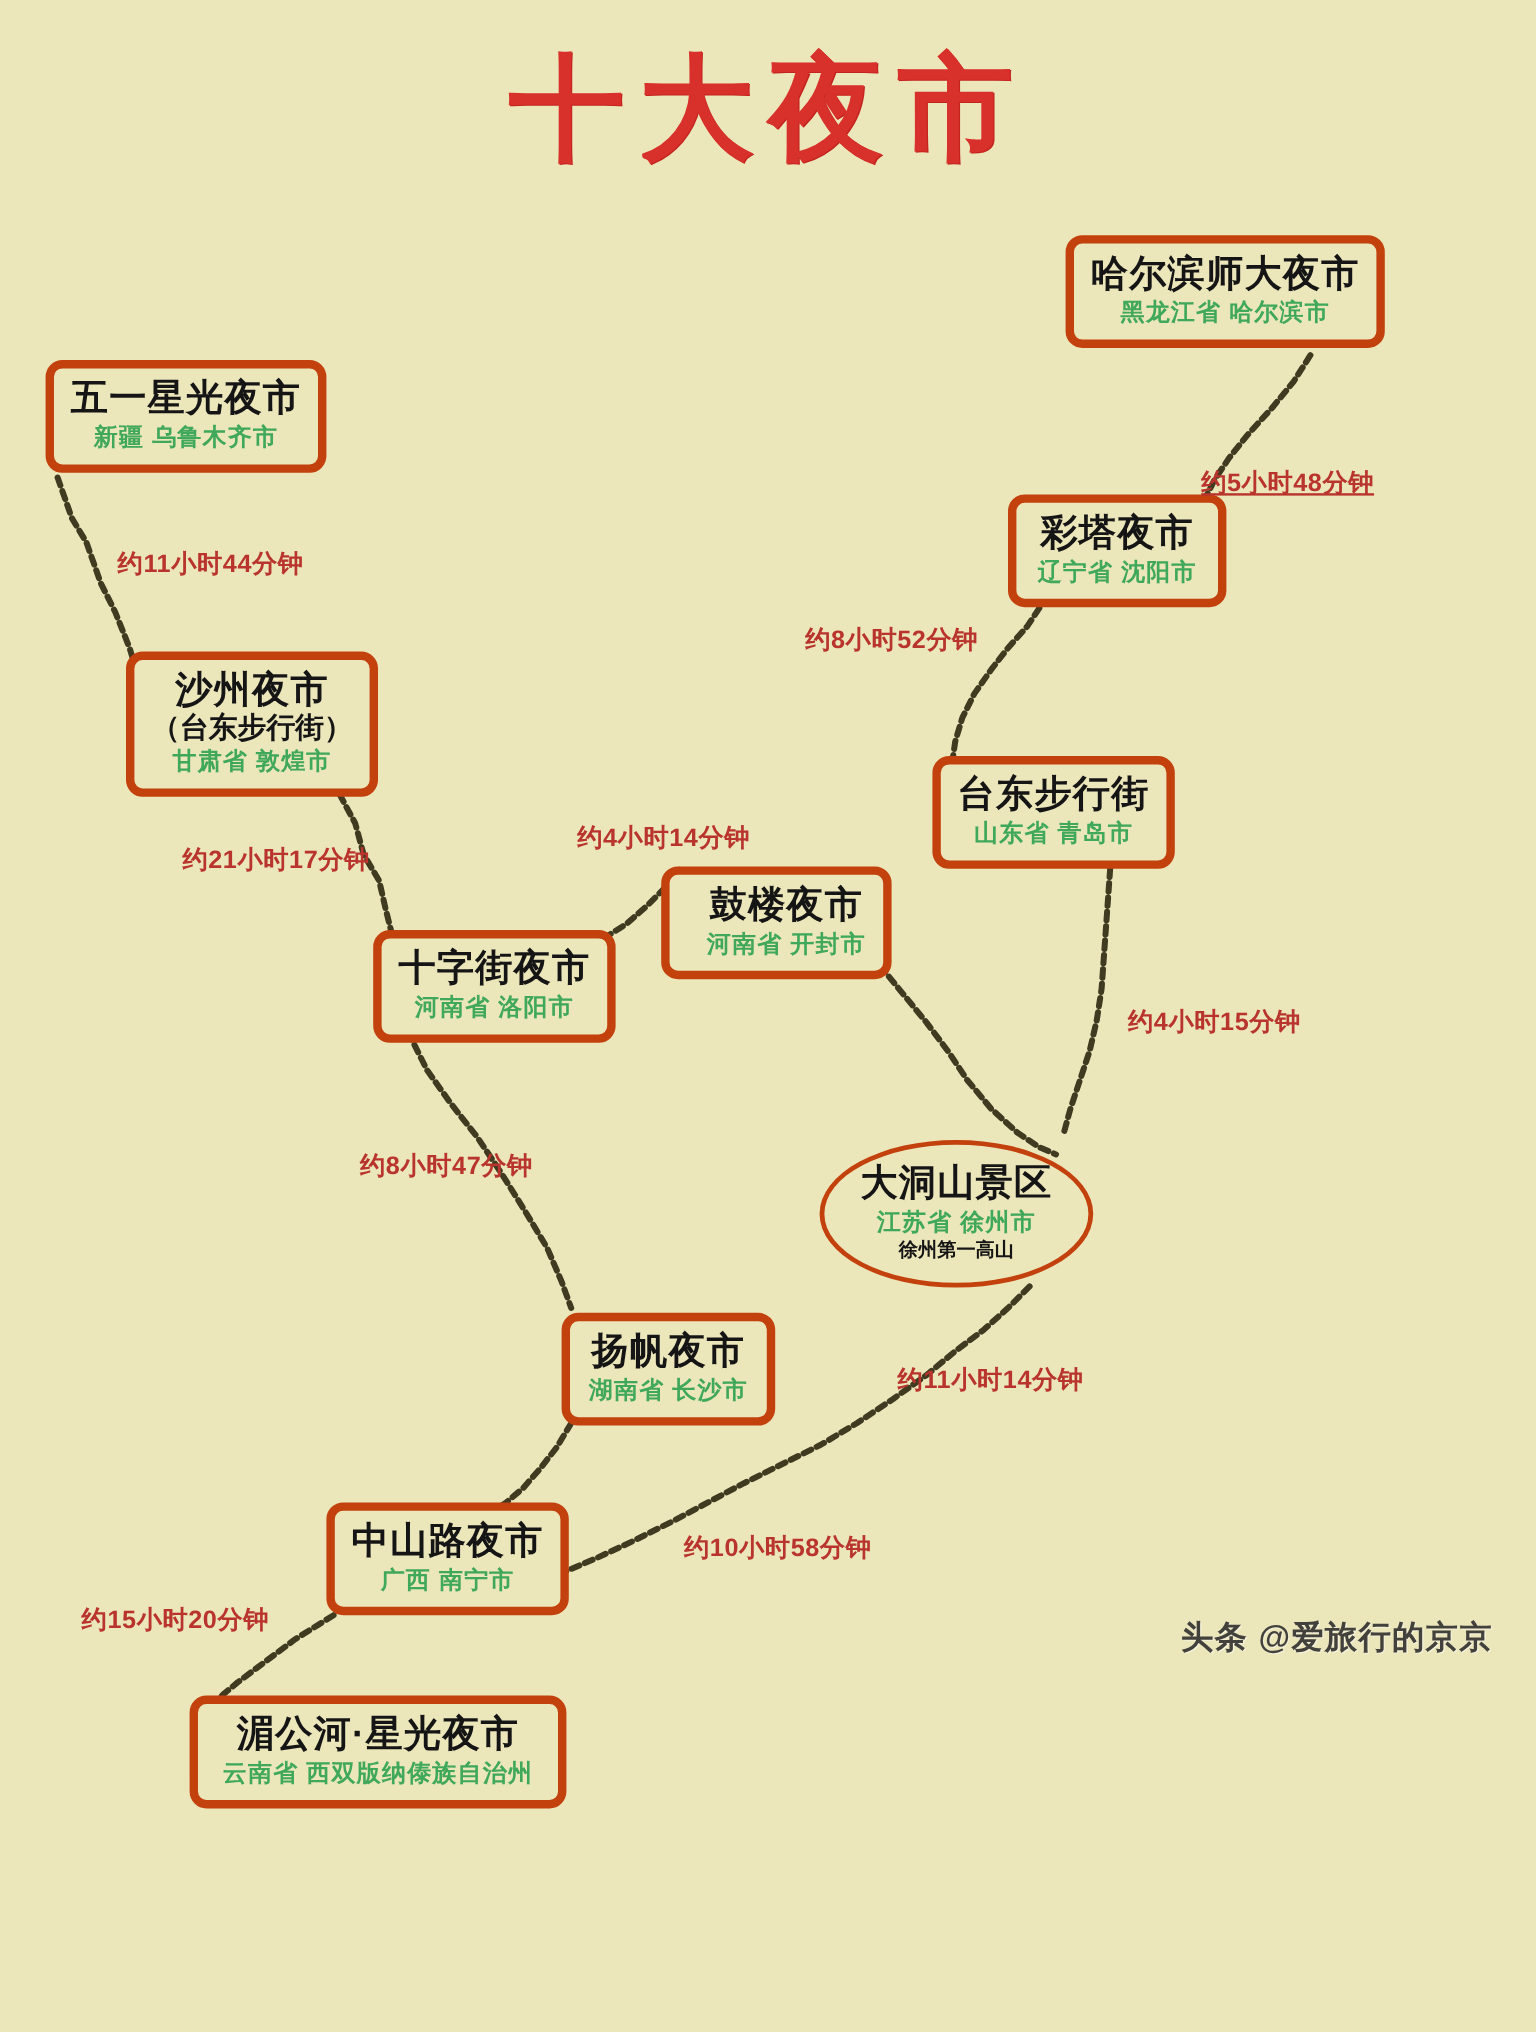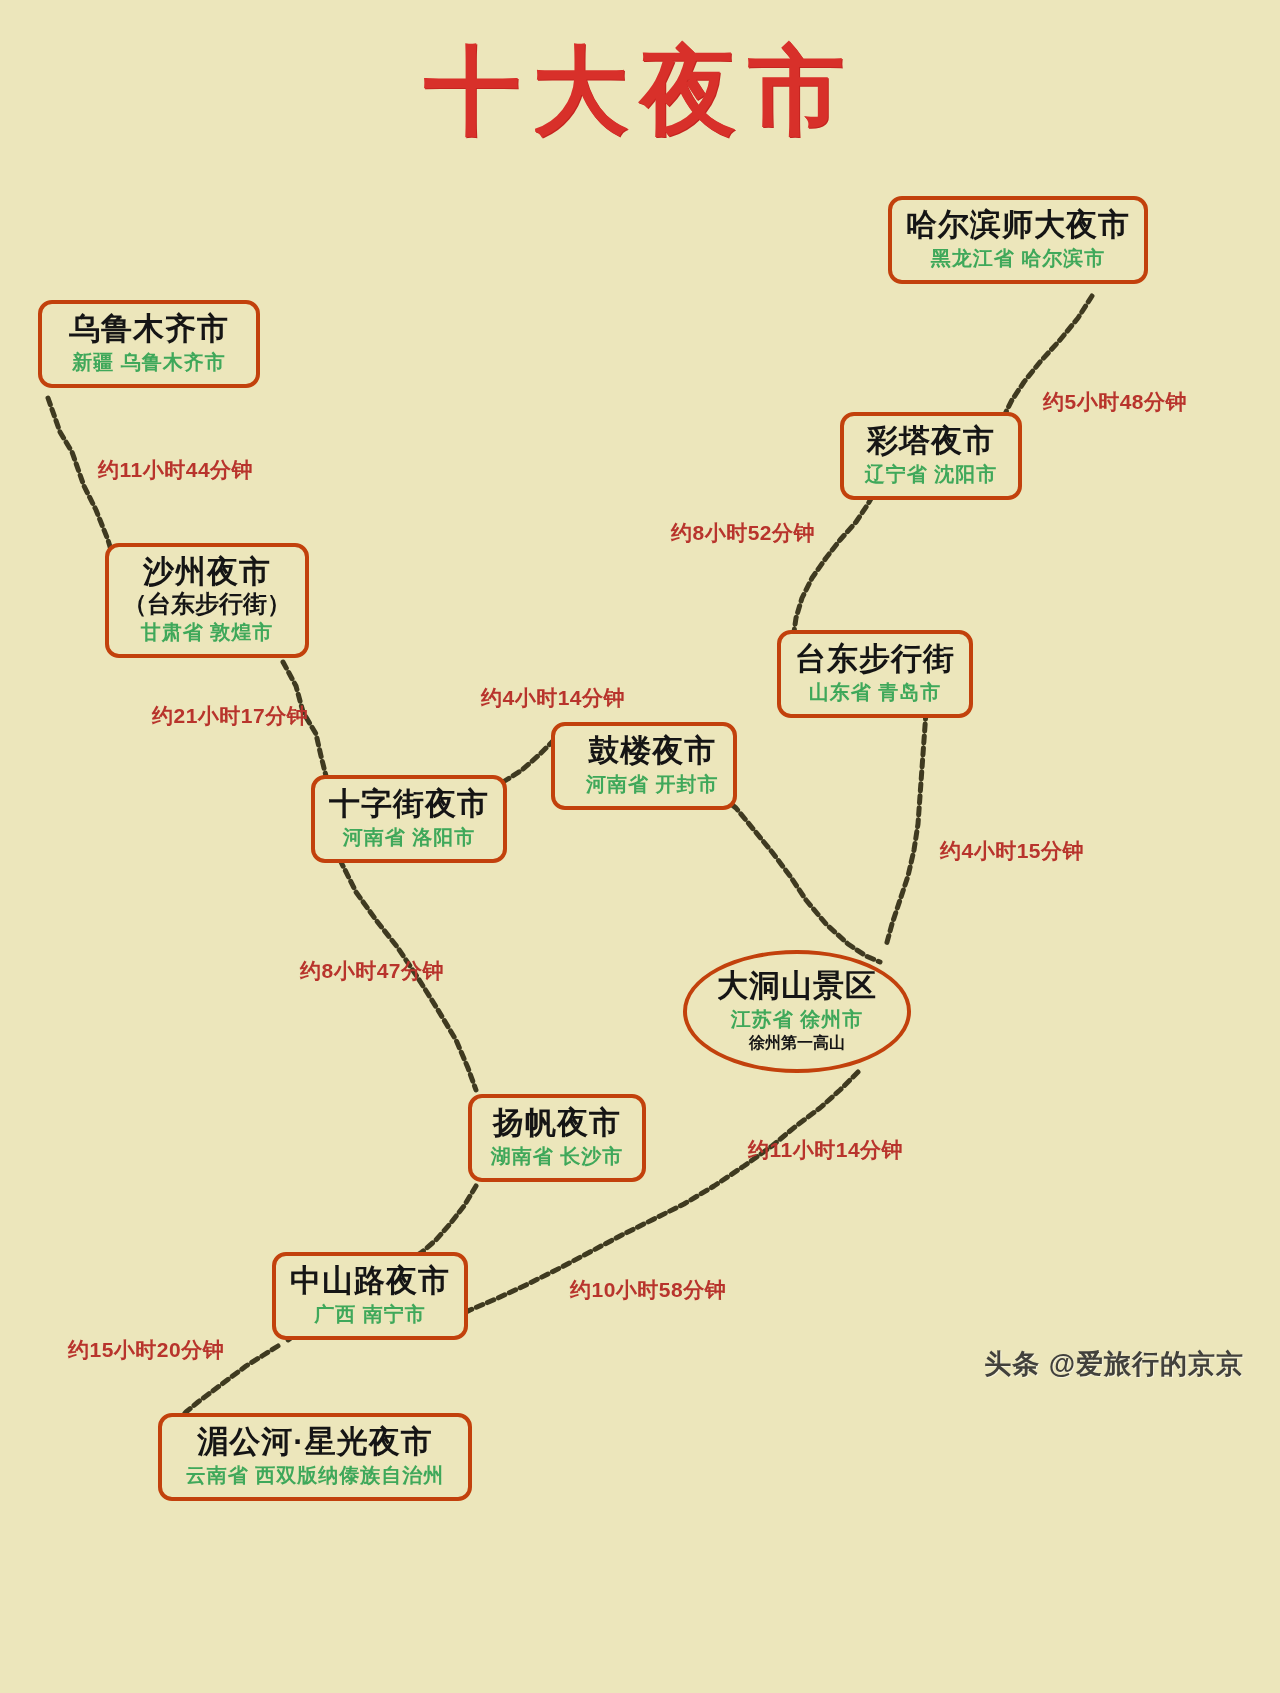--- a/index.html
+++ b/index.html
@@ -42,21 +42,21 @@
     top: 0;
     width: 1280px;
     height: 1693px;
     pointer-events: none;
   }
   
   .node {
     position: absolute;
     box-sizing: border-box;
     background: #ece6bb;
-    border: 4px solid #c2410c;
+    border: 7px solid #c2410c;
     border-radius: 14px;
     padding: 7px 14px 9px 14px;
     text-align: center;
     white-space: nowrap;
   }
   .node.ellipse {
     border-radius: 50%;
     border-width: 4px;
     padding: 14px 30px 16px 30px;
   }
@@ -149,21 +149,21 @@
       <path d="M 278,1346 L 262,1356 L 246,1366 L 230,1378 L 214,1390 L 198,1402 L 186,1412 L 178,1420"></path>
     </g>
   </svg>
 
   <div class="node" style="left:888px; top:196px; min-width:246px;">
     <span class="n-title">哈尔滨师大夜市</span>
     <span class="n-sub">黑龙江省  哈尔滨市</span>
   </div>
 
   <div class="node" style="left:38px; top:300px; min-width:222px;">
-    <span class="n-title">乌鲁木齐市</span>
+    <span class="n-title">五一星光夜市</span>
     <span class="n-sub">新疆  乌鲁木齐市</span>
   </div>
 
   <div class="node" style="left:840px; top:412px; min-width:182px;">
     <span class="n-title">彩塔夜市</span>
     <span class="n-sub">辽宁省  沈阳市</span>
   </div>
 
   <div class="node" style="left:105px; top:543px; min-width:176px;">
     <span class="n-title">沙州夜市</span>
@@ -200,21 +200,21 @@
   <div class="node" style="left:272px; top:1252px; min-width:182px;">
     <span class="n-title">中山路夜市</span>
     <span class="n-sub">广西  南宁市</span>
   </div>
 
   <div class="node" style="left:158px; top:1413px; min-width:314px;">
     <span class="n-title">湄公河·星光夜市</span>
     <span class="n-sub">云南省  西双版纳傣族自治州</span>
   </div>
 
-  <div class="dur" style="left:1043px; top:388px;">约5小时48分钟</div>
+  <div class="dur" style="left:1001px; top:388px;text-decoration:underline;">约5小时48分钟</div>
   <div class="dur" style="left:98px; top:456px;">约11小时44分钟</div>
   <div class="dur" style="left:671px; top:519px;">约8小时52分钟</div>
   <div class="dur" style="left:152px; top:702px;">约21小时17分钟</div>
   <div class="dur" style="left:481px; top:684px;">约4小时14分钟</div>
   <div class="dur" style="left:940px; top:837px;">约4小时15分钟</div>
   <div class="dur" style="left:255px; top:957px;margin-left:45px;">约8小时47分钟</div>
   <div class="dur" style="left:748px; top:1136px;">约11小时14分钟</div>
   <div class="dur" style="left:570px; top:1276px;">约10小时58分钟</div>
   <div class="dur" style="left:68px; top:1336px;">约15小时20分钟</div>
 

